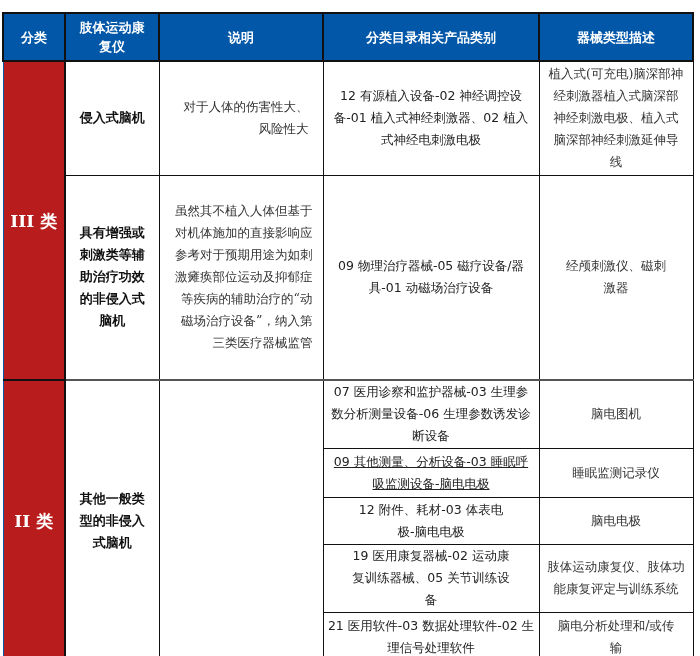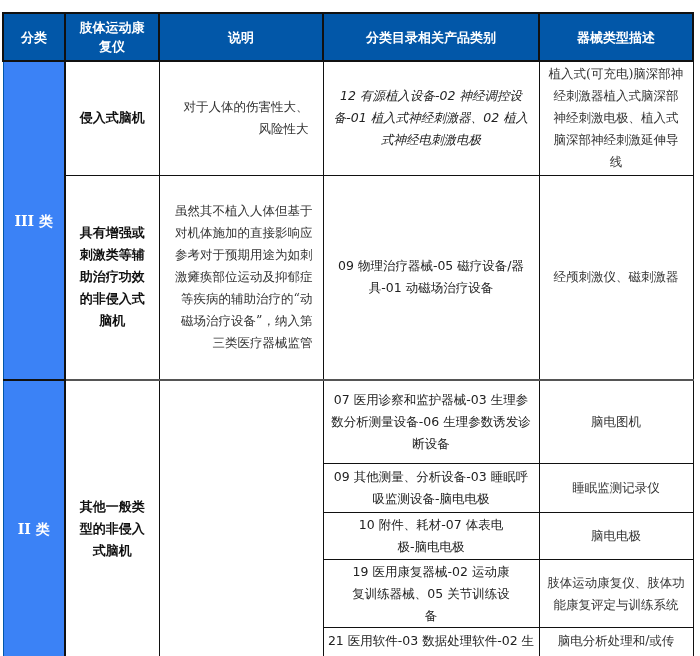--- a/index.html
+++ b/index.html
@@ -35,24 +35,24 @@
     .tbl th {
       background: #0257a8;
       color: #ffffff;
       font-weight: bold;
       font-size: 13px;
       line-height: 19px;
       border: 2px solid #111111;
       height: 48px;
     }
     .tbl td.cls {
-      background: #3b82f6;
+      background: #b91c1c;
       color: #ffffff;
       font-weight: bold;
-      font-size: 14px;
+      font-size: 17px;
       border-top: 2px solid #111111;
       border-bottom: 2px solid #111111;
       border-left: 1px solid #0257a8;
       border-right: 2px solid #111111;
     }
     .tbl td.type {
       font-weight: bold;
       color: #111111;
       font-size: 13px;
       line-height: 22px;
@@ -95,44 +95,44 @@
     </tr>
   </thead>
   <tbody>
 
     <tr style="height:114px;">
       <td class="cls" rowspan="2">III 类</td>
       <td class="type">侵入式脑机</td>
       <td class="desc" style="padding:0 14px;">
         <span>对于人体的伤害性大、风险性大</span>
       </td>
-      <td class="cat" style="padding:16px 10px;font-style:italic;">12 有源植入设备-02 神经调控设备-01 植入式神经刺激器、02 植入式神经电刺激电极</td>
+      <td class="cat" style="padding:16px 10px;">12 有源植入设备-02 神经调控设备-01 植入式神经刺激器、02 植入式神经电刺激电极</td>
       <td class="ex" style="padding:0 8px;">植入式(可充电)脑深部神经刺激器植入式脑深部神经刺激电极、植入式脑深部神经刺激延伸导线</td>
     </tr>
 
     <tr style="height:205px;">
       <td class="type" style="padding:0 8px;margin-top:24px;">具有增强或刺激类等辅助治疗功效的非侵入式脑机</td>
       <td class="desc" style="padding:0 10px;">虽然其不植入人体但基于对机体施加的直接影响应参考对于预期用途为如刺激瘫痪部位运动及抑郁症等疾病的辅助治疗的“动磁场治疗设备”，纳入第三类医疗器械监管</td>
       <td class="cat" style="padding:0 8px;">09 物理治疗器械-05 磁疗设备/器具-01 动磁场治疗设备</td>
-      <td class="ex" style="padding:0 12px;text-align:center;">经颅刺激仪、磁刺激器</td>
+      <td class="ex" style="padding:0 24px;text-align:center;">经颅刺激仪、磁刺激器</td>
     </tr>
 
     <tr class="grp-top" style="height:68px;">
       <td class="cls" rowspan="5">II 类</td>
       <td class="type" rowspan="5" style="padding:0 8px;">其他一般类型的非侵入式脑机</td>
       <td class="desc" rowspan="5"></td>
-      <td class="cat" style="padding:8px 6px;margin-top:13px;">07 医用诊察和监护器械-03 生理参数分析测量设备-06 生理参数诱发诊断设备</td>
+      <td class="cat" style="padding:0 6px;margin-top:13px;">07 医用诊察和监护器械-03 生理参数分析测量设备-06 生理参数诱发诊断设备</td>
       <td class="ex">脑电图机</td>
     </tr>
     <tr style="height:49px;">
-      <td class="cat" style="padding:0 8px;">09 其他测量、分析设备-03 睡眠呼吸监测设备-脑电电极</td>
+      <td class="cat" style="padding:0 8px;text-decoration:underline;">09 其他测量、分析设备-03 睡眠呼吸监测设备-脑电电极</td>
       <td class="ex">睡眠监测记录仪</td>
     </tr>
     <tr style="height:47px;">
-      <td class="cat" style="padding:0 28px;">10 附件、耗材-07 体表电极-脑电电极</td>
+      <td class="cat" style="padding:0 28px;">12 附件、耗材-03 体表电极-脑电电极</td>
       <td class="ex">脑电电极</td>
     </tr>
     <tr style="height:68px;">
       <td class="cat" style="padding:0 26px;margin-top:24px;">19 医用康复器械-02 运动康复训练器械、05 关节训练设备</td>
       <td class="ex" style="padding:0 6px;">肢体运动康复仪、肢体功能康复评定与训练系统</td>
     </tr>
     <tr class="last" style="height:50px;">
       <td class="cat" style="padding:0 4px;">21 医用软件-03 数据处理软件-02 生理信号处理软件</td>
       <td class="ex" style="padding:0 12px;">脑电分析处理和/或传输</td>
     </tr>

